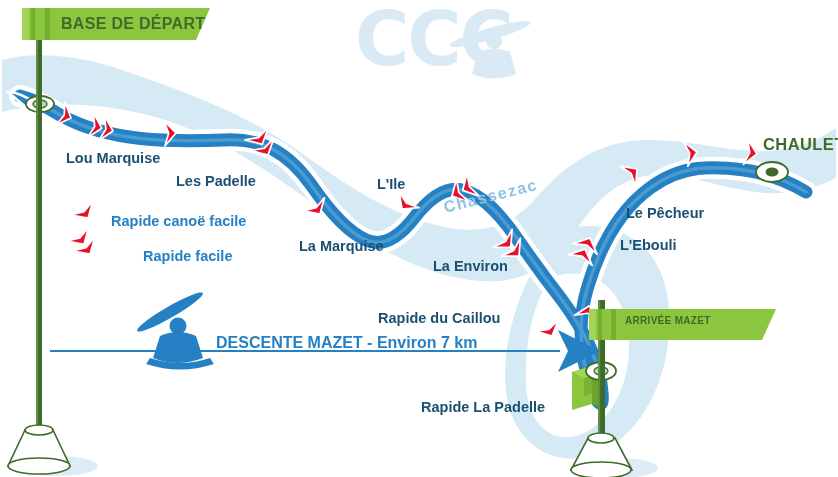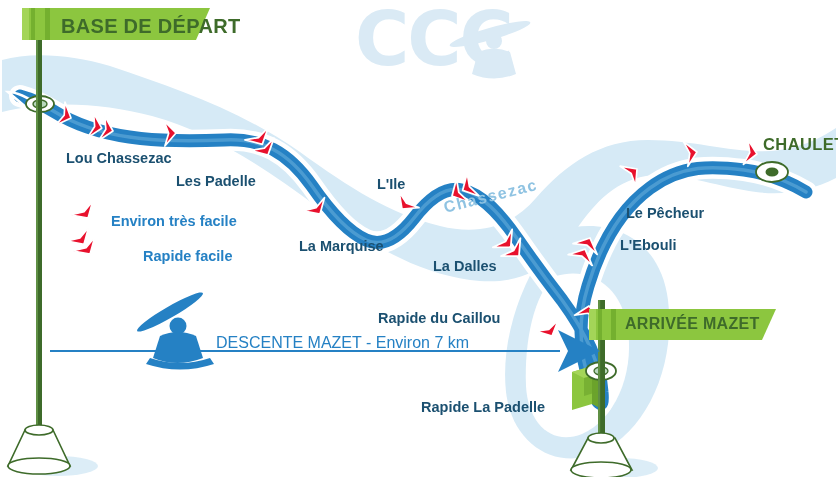--- a/index.html
+++ b/index.html
@@ -7,22 +7,22 @@
   body{width:838px;height:477px;overflow:hidden;
        font-family:"Liberation Sans","DejaVu Sans",sans-serif;}
   #map{position:relative;width:838px;height:477px;background:#ffffff;}
   #map svg.layer{position:absolute;left:0;top:0;width:838px;height:477px;}
 
   .lbl{position:absolute;white-space:nowrap;line-height:1;}
   .lbl-spot{color:#1b5070;font-size:14.5px;font-weight:600;}
   .lbl-river{color:#8fc3e2;font-size:16px;font-weight:600;}
   .lbl-chaulet{color:#3e6b2a;font-size:16.5px;font-weight:700;letter-spacing:.4px;}
   .lbl-legend{color:#2581c4;font-size:14.5px;font-weight:600;}
-  .lbl-descente{color:#2581c4;font-size:16px;font-weight:400;}
-  .flag-text{position:absolute;color:#3e6b2a;font-size:20px;font-weight:700;
+  .lbl-descente{color:#2581c4;font-size:16px;font-weight:700;}
+  .flag-text{position:absolute;color:#3e6b2a;font-size:16px;font-weight:700;
              letter-spacing:.3px;white-space:nowrap;line-height:1;}
   .wm-ccc{position:absolute;color:#daeaf5;font-weight:700;
           font-family:"DejaVu Sans",sans-serif;letter-spacing:-2px;}
   .wm-canoe{position:absolute;color:#daeaf5;
             font-family:"Liberation Serif","DejaVu Serif",serif;
             font-style:italic;font-weight:400;}
 </style>
 </head>
 <body>
 
@@ -196,21 +196,21 @@
     </g>
 
     <g>
       <path d="M589 309 L776 309 L762 340 L589 340 Z" fill="#8cc63f"></path>
       <rect x="589" y="309" width="7" height="31" fill="#a4d558"></rect>
       <rect x="598" y="309" width="4" height="31" fill="#74b02f"></rect>
       <rect x="611" y="309" width="5" height="31" fill="#74b02f"></rect>
     </g>
   </svg>
   <div class="flag-text" style="left:61px;top:16px;">BASE DE DÉPART</div>
-  <div class="flag-text" style="left:625px;top:316px;font-size:16px;">ARRIVÉE MAZET</div>
+  <div class="flag-text" style="left:625px;top:316px;font-size:10px;">ARRIVÉE MAZET</div>
 
   <svg class="layer" viewBox="0 0 838 477">
     <g fill="#2581c4">
       <ellipse cx="170" cy="312" rx="38" ry="5.5" transform="rotate(-30 170 312)"></ellipse>
       <circle cx="178" cy="326" r="8.5"></circle>
       <path d="M160 336 q18 -8 36 0 l7 22 q-26 10 -50 0 z"></path>
       <path d="M150 358 q30 10 60 0 l4 6 q-34 11 -68 0 z"></path>
     </g>
     <line x1="50" y1="351" x2="560" y2="351" stroke="#2581c4" stroke-width="2"></line>
     <path d="M558 330 L600 351 L558 372 L568 351 Z" fill="#2581c4"></path>
@@ -221,28 +221,28 @@
     <g fill="#e8112d" stroke="#ffffff" stroke-width="1.4" stroke-linejoin="round">
       <g transform="translate(88,218) rotate(58) scale(1.05)">
         <path d="M-11 -12 L 0 0 L -11 12 L -7 0 Z"></path>
         </g>
       <g transform="translate(90,254) rotate(58) scale(1.05)">
         <path d="M-11 -12 L 0 0 L -11 12 L -7 0 Z"></path>
         <path d="M-22 -12 L -11 0 L -22 12 L -18 0 Z"></path>
         </g>
     </g>
   </svg>
-  <div class="lbl lbl-legend" style="left:111px;top:214px;">Environ très facile</div>
+  <div class="lbl lbl-legend" style="left:111px;top:214px;">Rapide canoë facile</div>
   <div class="lbl lbl-legend" style="left:111px;top:249px;margin-left:32px;">Rapide facile</div>
 
-  <div class="lbl lbl-spot" style="left:66px;top:151px;">Lou Chassezac</div>
+  <div class="lbl lbl-spot" style="left:66px;top:151px;">Lou Marquise</div>
   <div class="lbl lbl-spot" style="left:176px;top:174px;">Les Padelle</div>
   <div class="lbl lbl-spot" style="left:275px;top:239px;margin-left:24px;">La Marquise</div>
   <div class="lbl lbl-spot" style="left:377px;top:177px;">L'Ile</div>
-  <div class="lbl lbl-spot" style="left:433px;top:259px;">La Dalles</div>
+  <div class="lbl lbl-spot" style="left:433px;top:259px;">La Environ</div>
   <div class="lbl lbl-spot" style="left:421px;top:400px;">Rapide La Padelle</div>
   <div class="lbl lbl-spot" style="left:378px;top:311px;">Rapide du Caillou</div>
   <div class="lbl lbl-spot" style="left:626px;top:206px;">Le Pêcheur</div>
   <div class="lbl lbl-spot" style="left:620px;top:238px;">L'Ebouli</div>
 
   <div class="lbl lbl-river" style="left:444px;top:200px;transform:rotate(-14deg);transform-origin:left center;
               letter-spacing:1.5px;">Chassezac</div>
 
   <div class="lbl lbl-chaulet" style="left:763px;top:136px;">CHAULET</div>
 

